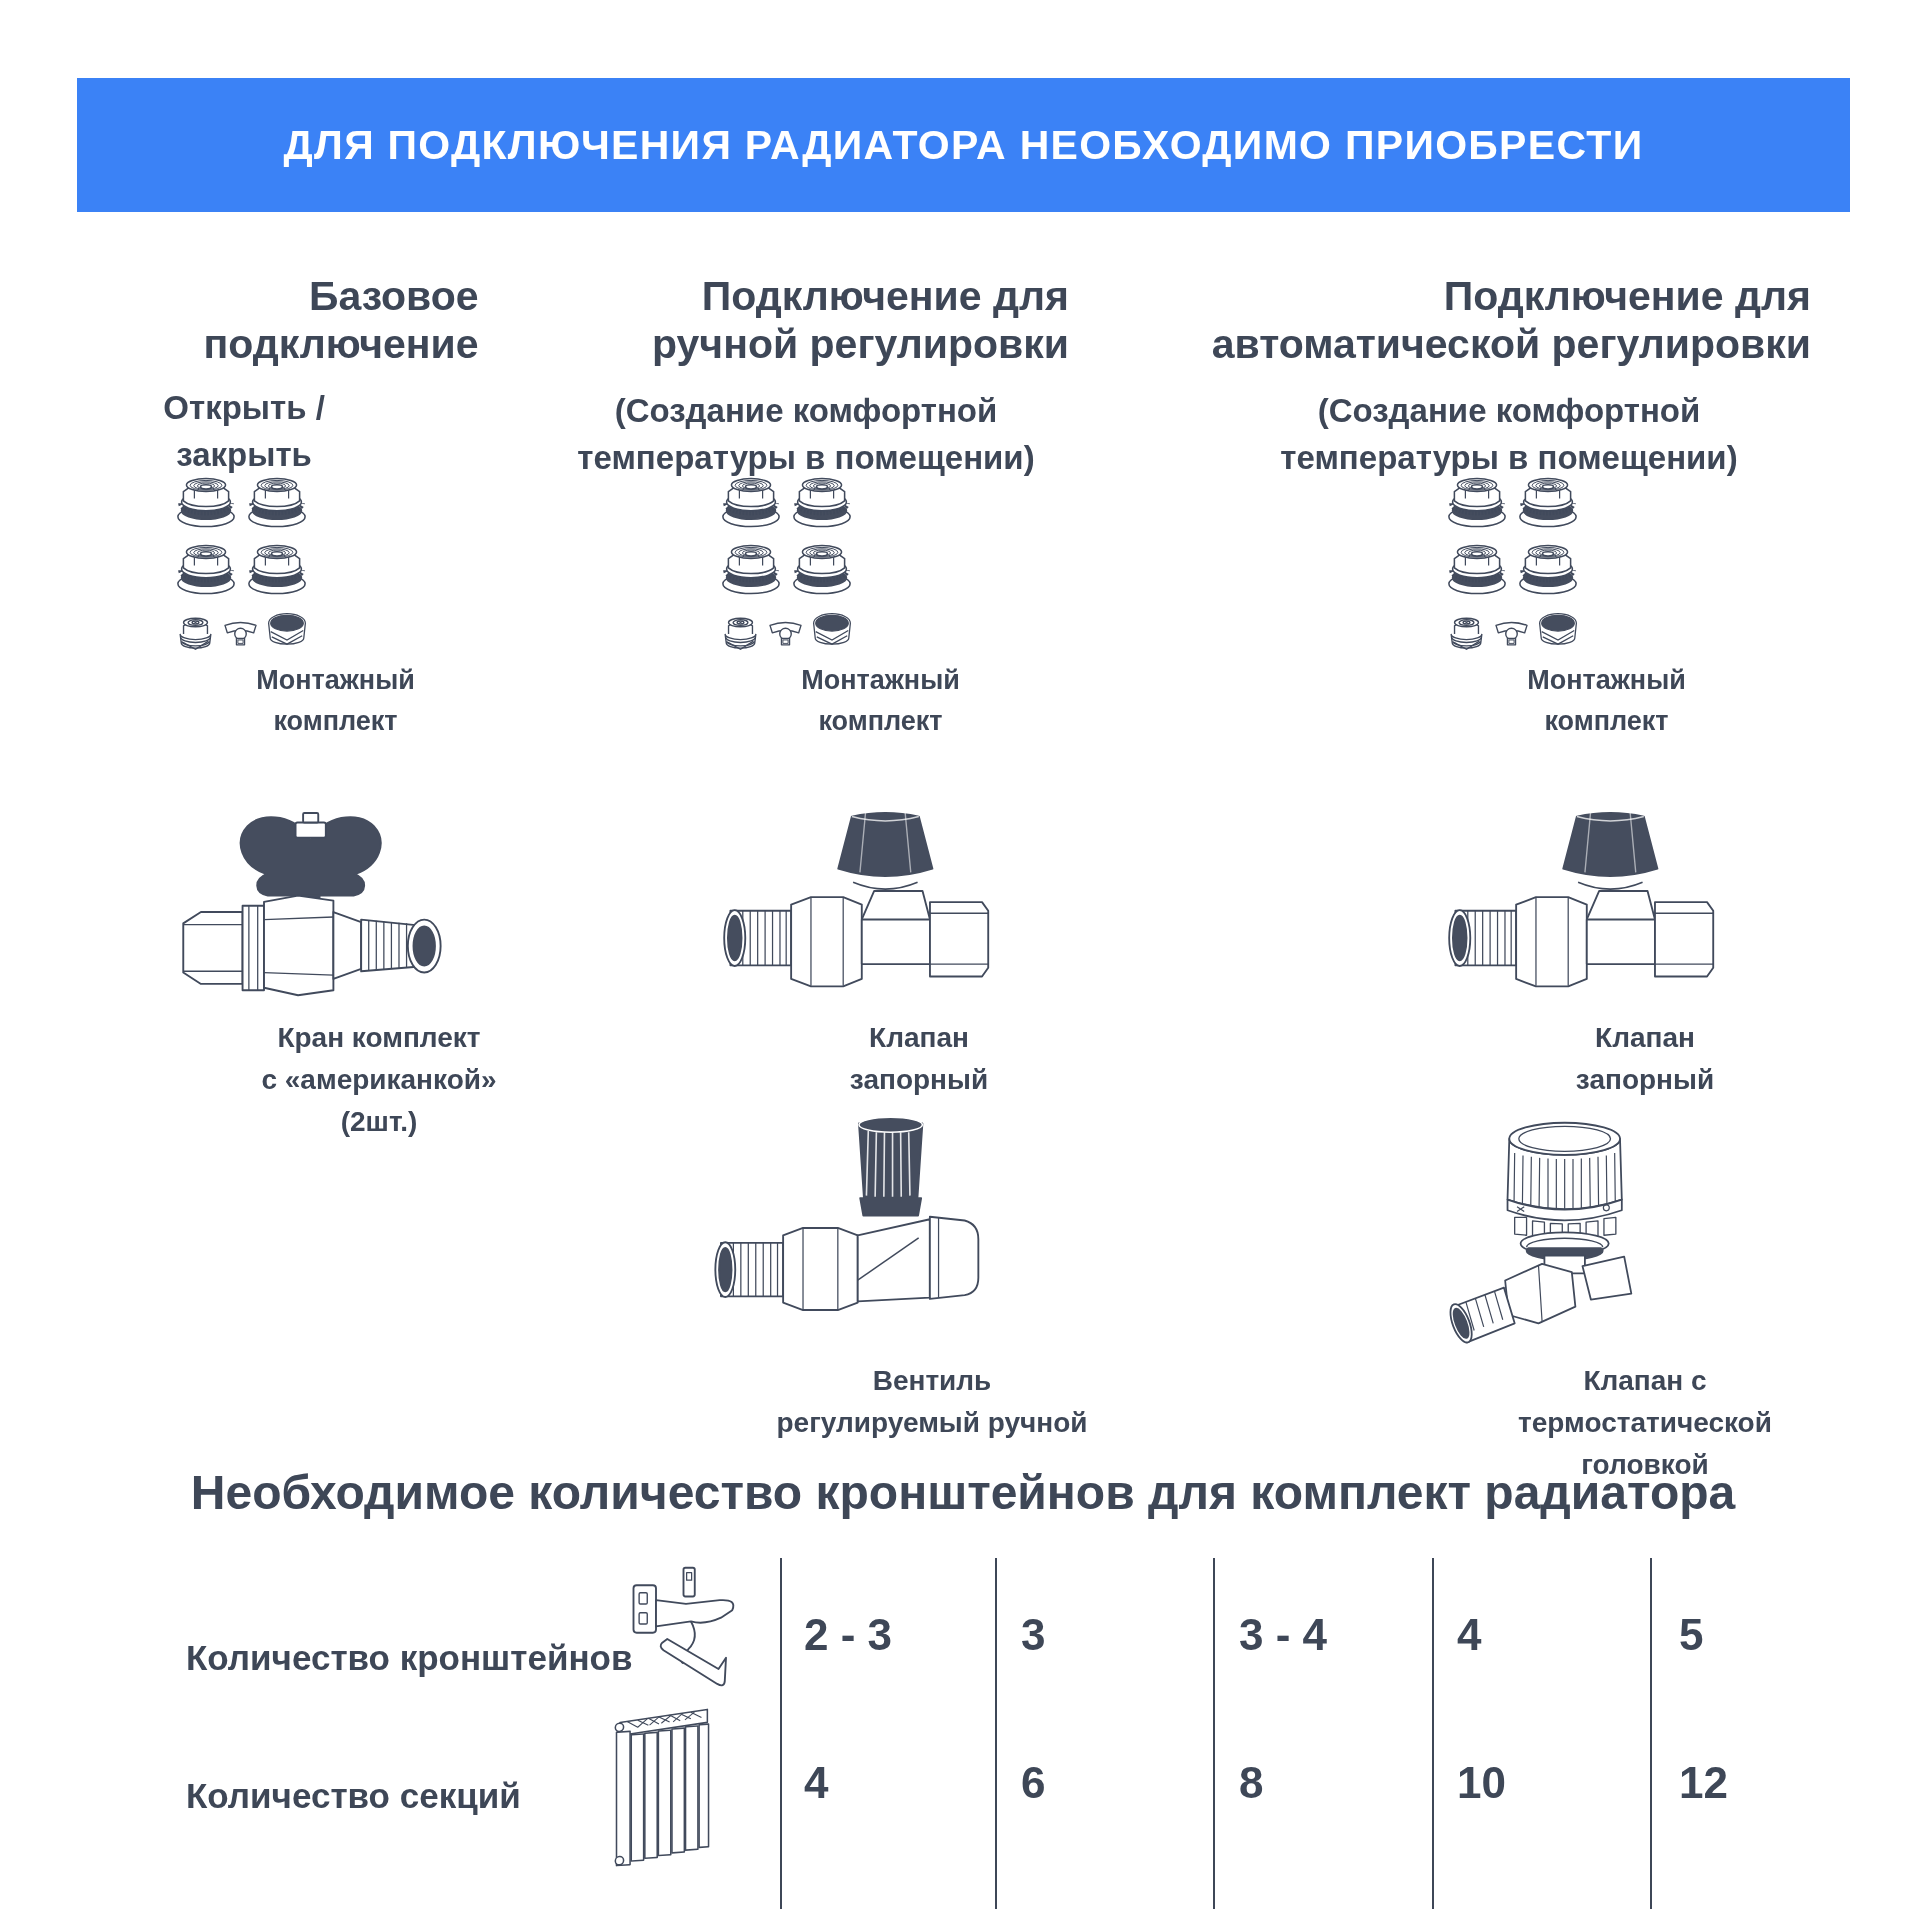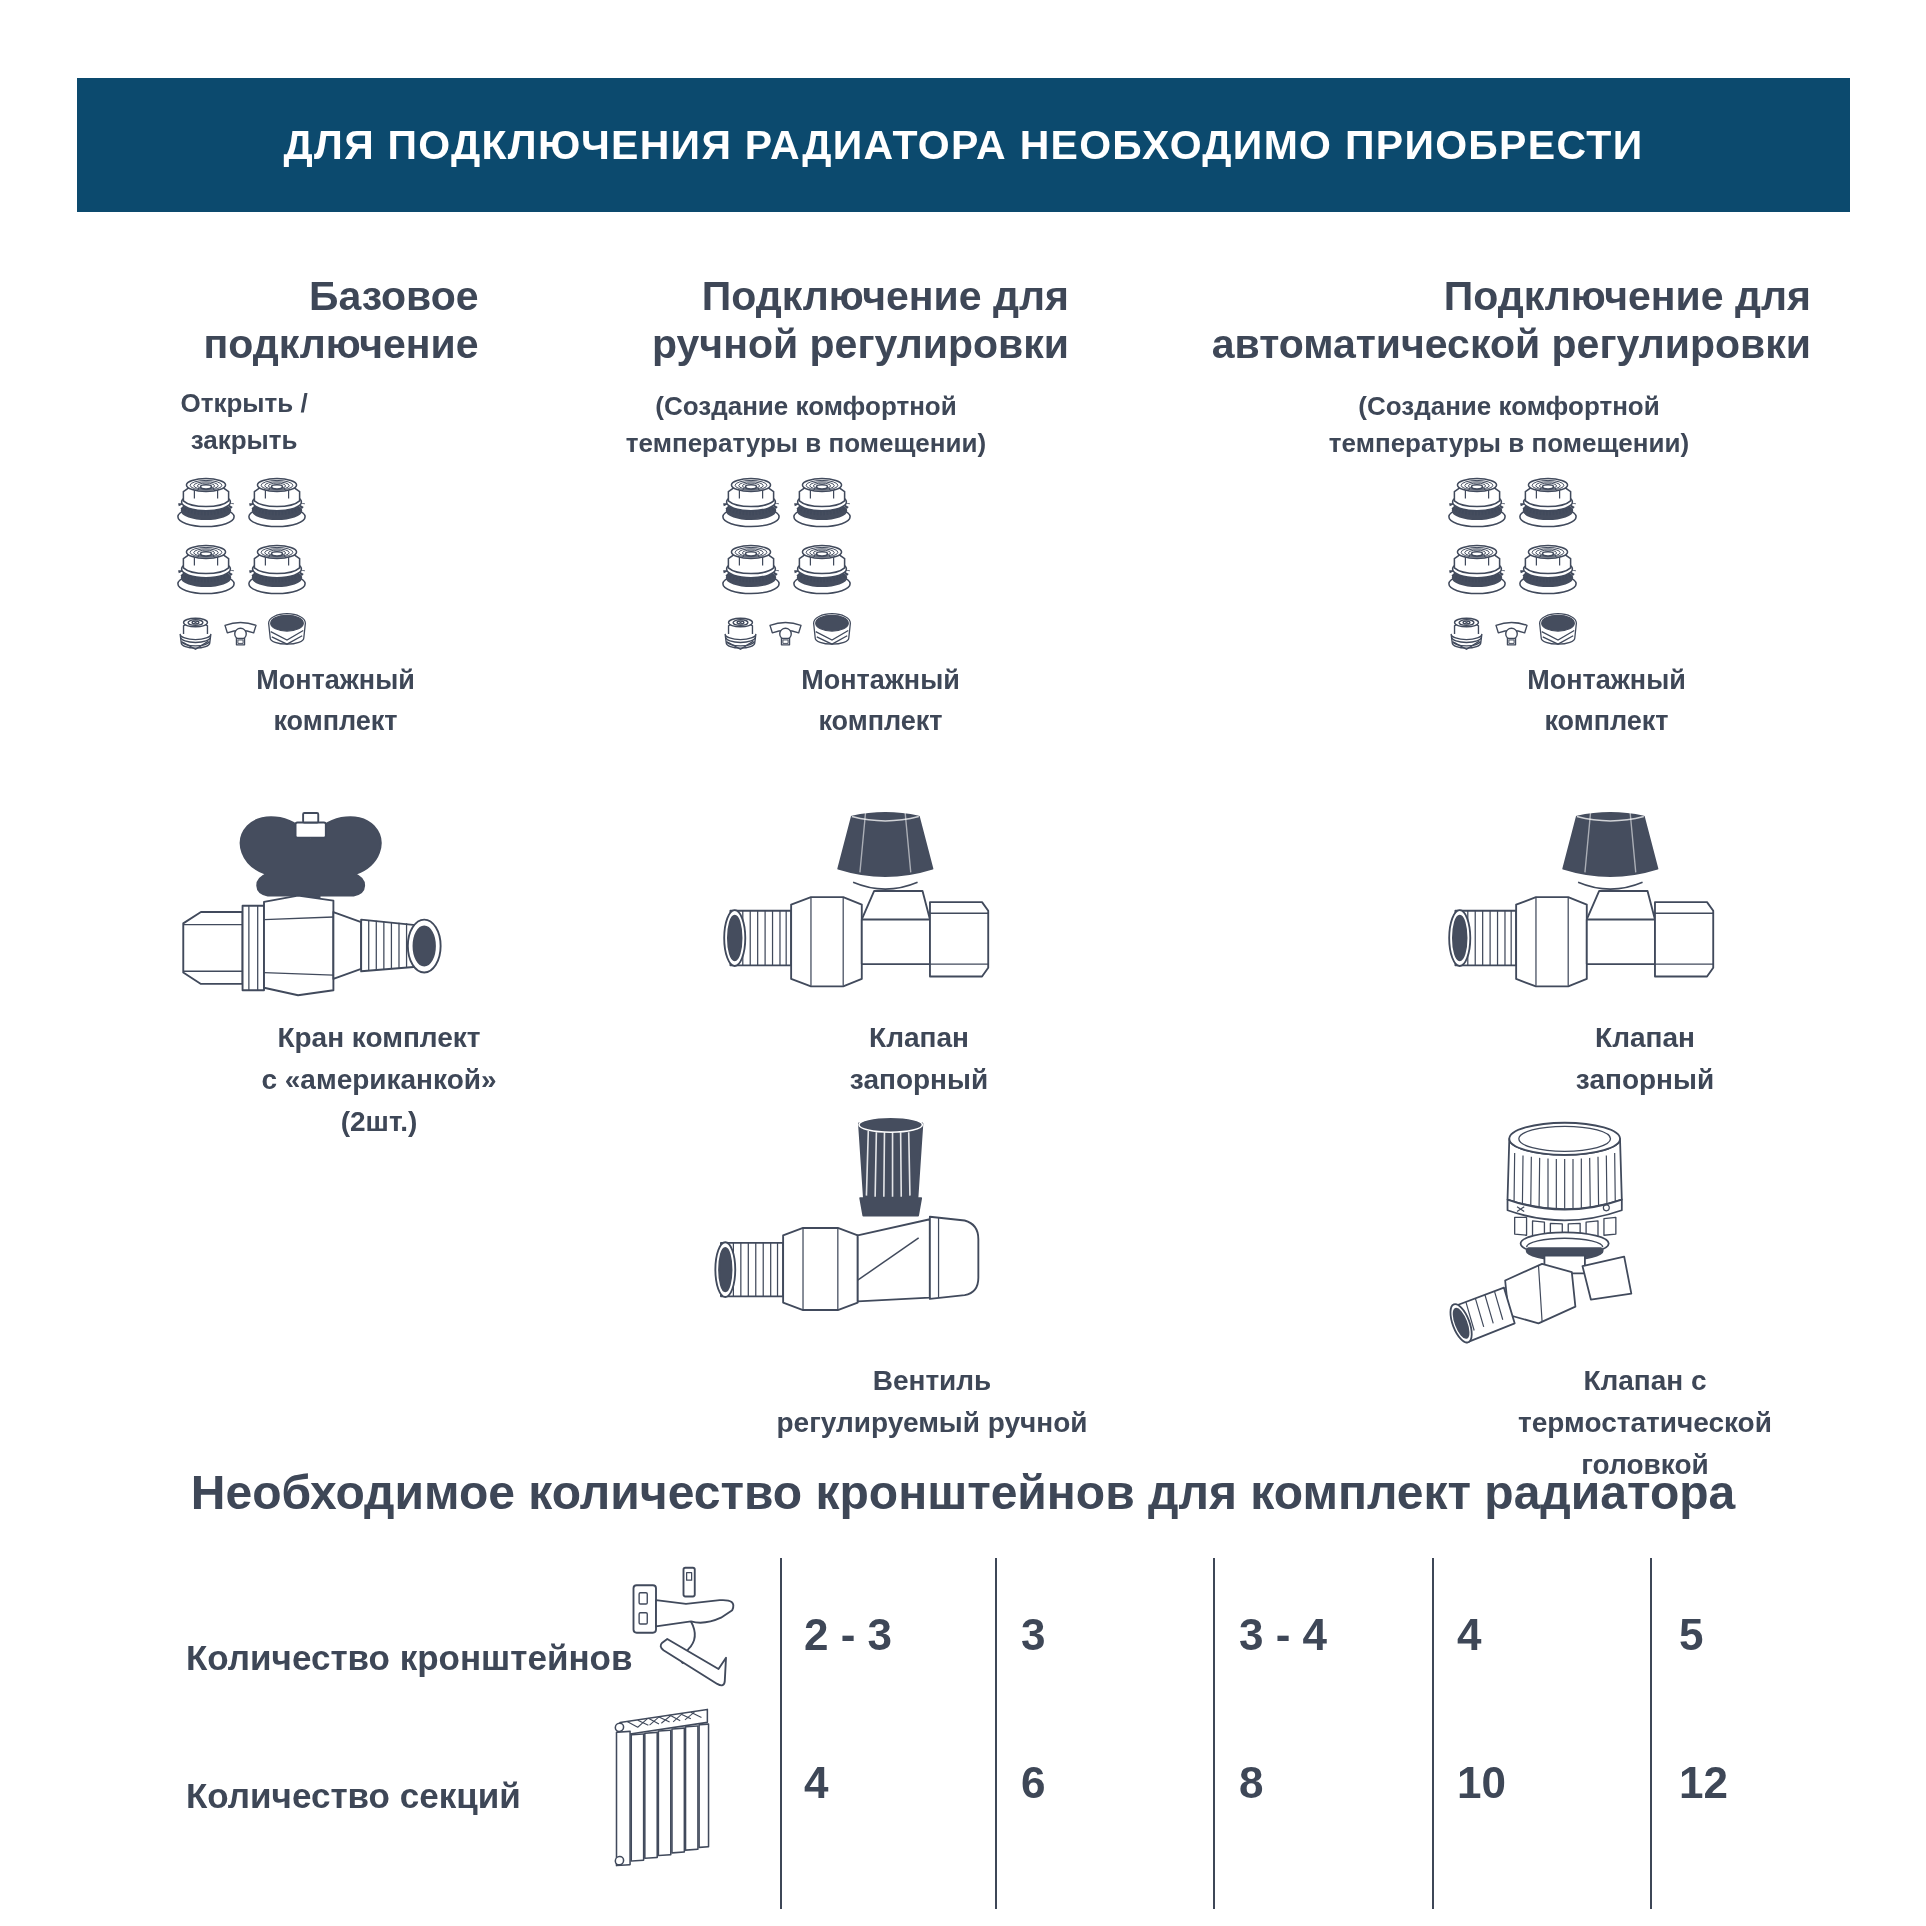--- a/index.html
+++ b/index.html
@@ -4,29 +4,29 @@
 <title>Radiator connection infographic</title>
 <style>
   html,body{margin:0;padding:0;}
   body{
     width:1926px;height:1926px;background:#ffffff;position:relative;
     font-family:"Liberation Sans", sans-serif;color:#3E4757;overflow:hidden;
   }
   .abs{position:absolute;}
   .pre{white-space:pre-line;text-align:center;}
   
-  .banner{left:77px;top:78px;width:1773px;height:134px;background:#0c4a6e;
+  .banner{left:77px;top:78px;width:1773px;height:134px;background:#3b82f6;
           display:flex;align-items:center;justify-content:center;}
   .banner h1{margin:0;color:#ffffff;font-size:41px;font-weight:bold;letter-spacing:1.3px;}
   
   .col-title{font-size:41px;font-weight:bold;line-height:1.18;text-align:right;}
   .ct1{left:9.6px;top:272px;width:469px;}
   .ct2{left:543px;top:272px;width:526px;}
   .ct3{left:1207px;top:272px;width:604px;}
-  .col-sub{font-size:26px;font-weight:bold;line-height:1.42;text-align:center;}
+  .col-sub{font-size:33px;font-weight:bold;line-height:1.42;text-align:center;}
   .cs1{left:9.6px;top:385px;width:469px;}
   .cs2{left:543px;top:388px;width:526px;}
   .cs3{left:1207px;top:388px;width:604px;}
   
   .kit{width:135px;}
   .k1{left:175px;top:474px;}
   .k2{left:720px;top:474px;}
   .k3{left:1446px;top:474px;}
   .kit-grid{display:grid;grid-template-columns:62px 62px;gap:11.6px 9px;}
   .kit-small{display:flex;align-items:center;gap:6.4px;margin-top:14px;}

